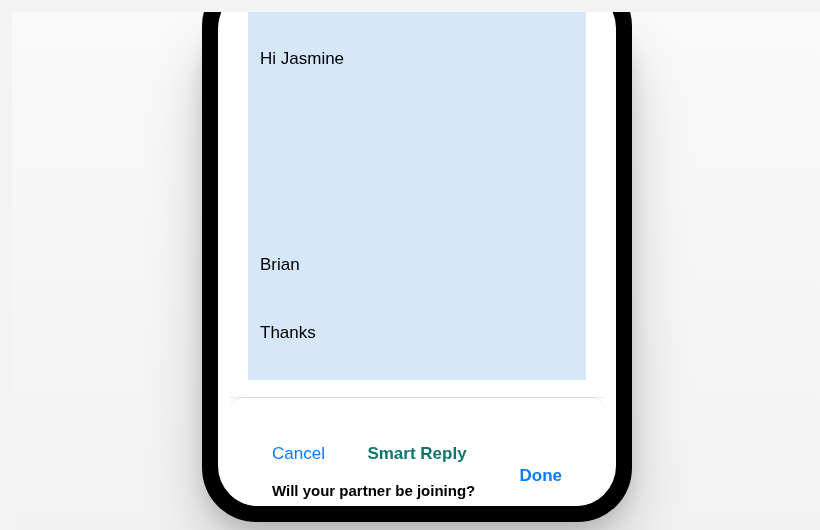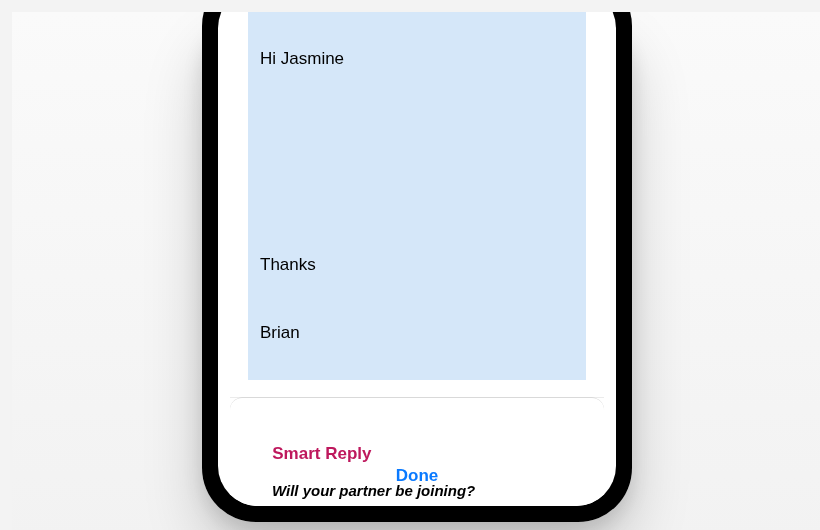--- a/index.html
+++ b/index.html
@@ -97,40 +97,39 @@
   }
   .sheet-cancel {
     font-size: 17px;
     color: #0a7aff;
     text-align: left;
     cursor: pointer;
   }
   .sheet-title {
     font-size: 17px;
     font-weight: 600;
-    color: #be185d;
+    color: #0f766e;
     text-align: center;
   }
   .sheet-done {
     font-size: 17px;
     font-weight: 600;
     color: #0a7aff;
     text-align: right;
     cursor: pointer;
     margin-top: 44px;
   }
   .question-block {
     margin-top: 8px;
   }
   .question-label {
     font-size: 15px;
     font-weight: 600;
     color: #000;
     margin-bottom: 10px;
-    font-style: italic;
   }
   .option-row {
     display: flex;
     gap: 0;
     background: #f1f1f3;
     border-radius: 9px;
     padding: 2px;
     align-items: stretch;
     height: 38px;
   }
@@ -143,27 +142,28 @@
   <div class="phone">
     <div class="bezel">
       <div class="screen">
 
         <div class="mail-area">
           <div class="mail-body">
             <p>Hi Jasmine</p>
             <div class="mail-blank"></div>
             <div class="mail-blank"></div>
             <div class="mail-blank"></div>
+            <p>Brian</p>
             <p>Thanks</p>
-            <p>Brian</p>
           </div>
         </div>
 
         <div class="sheet">
           <div class="sheet-header">
+            <div class="sheet-cancel">Cancel</div>
             <div class="sheet-title">Smart Reply</div>
             <div class="sheet-done">Done</div>
           </div>
 
           <div class="question-block">
             <div class="question-label">Will your partner be joining?</div>
             <div class="option-row">
               
               
               

